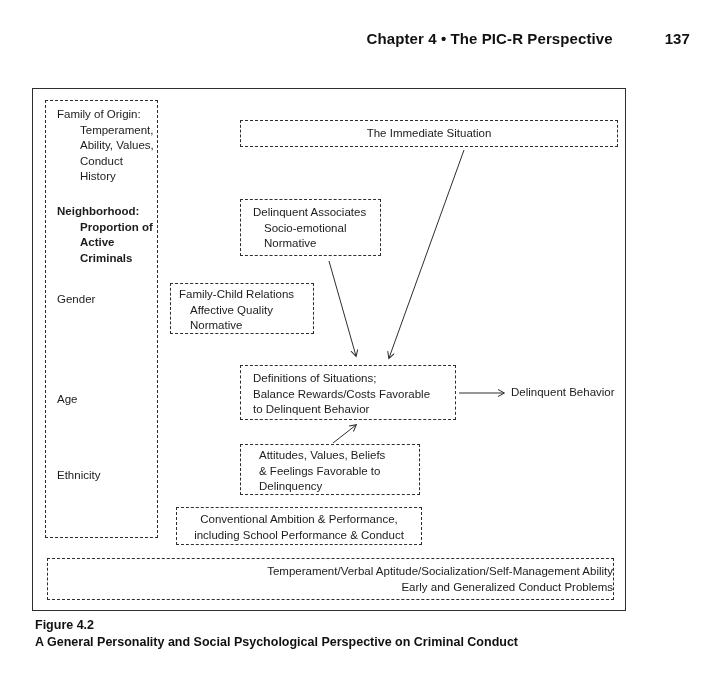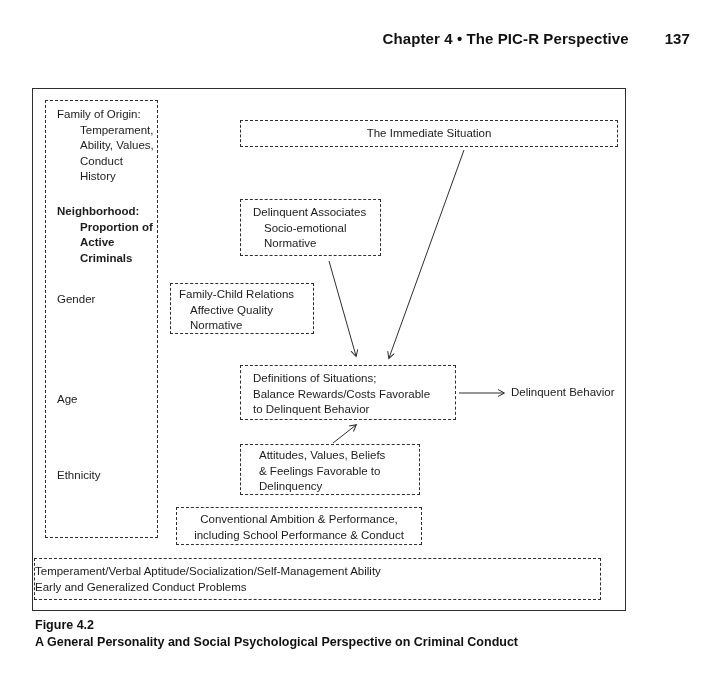--- a/index.html
+++ b/index.html
@@ -17,21 +17,21 @@
     overflow: hidden;
   }
 
   
   .running-head {
     position: absolute;
     top: 30px; left: 0; right: 19px;
     display: flex;
     justify-content: flex-end;
     align-items: baseline;
-    gap: 36px;
+    gap: 52px;
     font-size: 15px;
     font-weight: 700;
     letter-spacing: 0.1px;
     color: #111;
   }
 
   
   .box {
     position: absolute;
     border: 1px dashed #2e2e2e;
@@ -48,22 +48,22 @@
   }
   .person-box   { left: 45px;  top: 100px; width: 113px; height: 438px; }
   .imm-box      { left: 240px; top: 120px; width: 378px; height: 27px;
                   display: flex; align-items: center; justify-content: center; }
   .assoc-box    { left: 240px; top: 199px; width: 141px; height: 57px; padding: 5px 4px 0 12px; }
   .famchild-box { left: 170px; top: 283px; width: 144px; height: 51px; padding: 3px 2px 0 8px; }
   .def-box      { left: 240px; top: 365px; width: 216px; height: 55px; padding: 5px 4px 0 12px; }
   .att-box      { left: 240px; top: 444px; width: 180px; height: 51px; padding: 3px 2px 0 18px; }
   .conv-box     { left: 176px; top: 507px; width: 246px; height: 38px;
                   text-align: center; padding-top: 3px; line-height: 16px; }
-  .found-box    { left: 34px;  top: 558px; width: 567px; height: 42px;
-                  text-align: left; padding-top: 4px; line-height: 16px; }
+  .found-box    { left: 47px;  top: 558px; width: 567px; height: 42px;
+                  text-align: right; padding-top: 4px; line-height: 16px; }
 
   .pgroup { position: absolute; left: 11px; right: 2px; }
   .pg-family        { top: 6px; }
   .pg-neighborhood  { top: 103px; font-weight: bold; }
   .pg-gender        { top: 191px; }
   .pg-age           { top: 291px; }
   .pg-ethnicity     { top: 367px; }
   .indent { padding-left: 7px; margin-left: 16px; }
   .indent2 { padding-left: 11px; }
 

